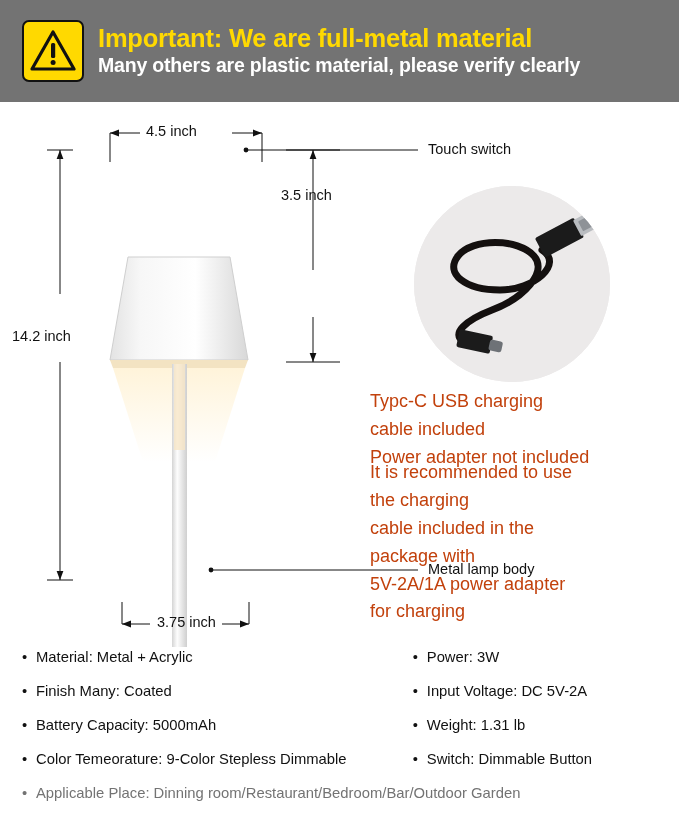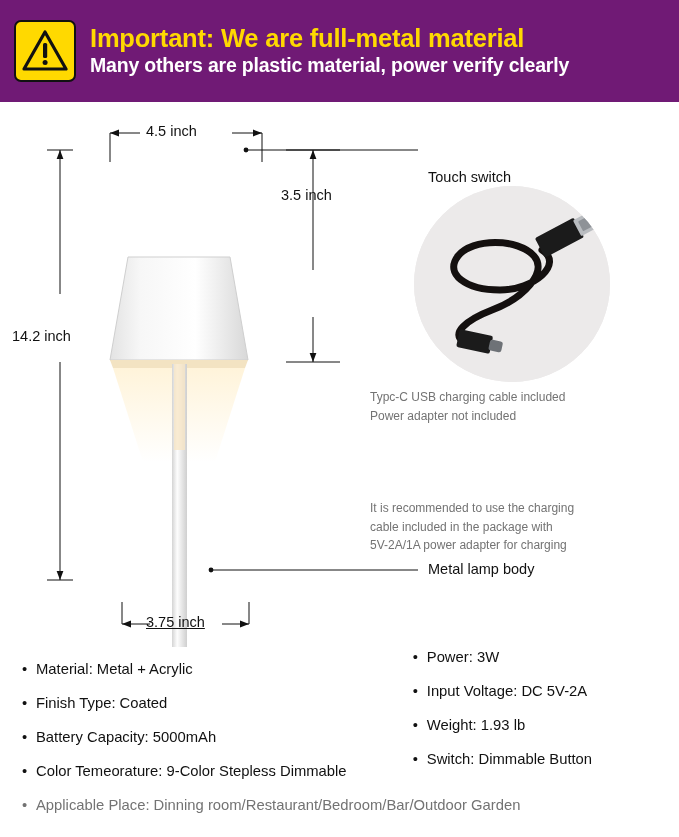--- a/index.html
+++ b/index.html
@@ -15,24 +15,24 @@
     width: 679px;
     height: 837px;
     background: #ffffff;
   }
 
   
   .banner {
     position: absolute;
     left: 0; top: 0;
     width: 679px; height: 102px;
-    background: #701a75;
+    background: #737373;
     display: flex;
     align-items: center;
-    padding-left: 14px;
+    padding-left: 22px;
   }
   .warn-badge {
     width: 62px; height: 62px;
     background: #ffd900;
     border-radius: 7px;
     border: 2px solid #111;
     display: flex; align-items: center; justify-content: center;
     flex: 0 0 auto;
     margin-right: 14px;
   }
@@ -70,22 +70,22 @@
     white-space: nowrap;
   }
   .callout-label {
     position: absolute;
     font-size: 14.5px;
     color: #111;
     white-space: nowrap;
   }
   .note-block {
     position: absolute;
-    font-size: 12px;
-    color: #737373;
+    font-size: 18px;
+    color: #c2410c;
     line-height: 1.55;
   }
 
   
   .cable-circle {
     position: absolute;
     left: 414px; top: 84px;
     width: 196px; height: 196px;
     border-radius: 50%;
     background: #eceaea;
@@ -98,21 +98,21 @@
     position: absolute;
     left: 0; top: 647px;
     width: 679px; height: 190px;
     padding: 0 22px;
   }
   .spec-cols {
     display: flex;
     width: 100%;
   }
   .spec-col { }
-  .spec-col.left { width: 400px; margin-top: 12px; }
+  .spec-col.left { width: 400px; }
   .spec-col.right { width: 250px; }
   .spec-item {
     font-size: 14.8px;
     color: #111;
     line-height: 1.45;
     margin-bottom: 12.5px;
     padding-left: 14px;
     position: relative;
     white-space: nowrap;
   }
@@ -146,21 +146,21 @@
   <div class="banner">
     <div class="warn-badge">
       <svg width="46" height="42" viewBox="0 0 46 42" aria-hidden="true">
         <path d="M23 2 L44 39 L2 39 Z" fill="none" stroke="#111" stroke-width="3.2" stroke-linejoin="round"></path>
         <rect x="21" y="13" width="4.2" height="15" rx="1.6" fill="#111"></rect>
         <circle cx="23.1" cy="32.6" r="2.5" fill="#111"></circle>
       </svg>
     </div>
     <div class="banner-text">
       <div class="banner-line1">Important: We are full-metal material</div>
-      <div class="banner-line2">Many others are plastic material, power verify clearly</div>
+      <div class="banner-line2">Many others are plastic material, please verify clearly</div>
     </div>
   </div>
 
   <div class="diagram">
 
     <svg width="679" height="545">
 
       <defs>
         <linearGradient id="shadeGrad" x1="0" y1="0" x2="1" y2="0">
           <stop offset="0%" stop-color="#e3e3e3"></stop>
@@ -234,23 +234,23 @@
         <polygon points="122,522 131,518.6 131,525.4"></polygon>
         <polygon points="249,522 240,518.6 240,525.4"></polygon>
         <circle cx="246" cy="48" r="2.4"></circle>
         <circle cx="211" cy="468" r="2.4"></circle>
       </g>
     </svg>
 
     <div class="dim-label" style="left:146px; top:21px;">4.5 inch</div>
     <div class="dim-label" style="left:281px; top:85px;">3.5 inch</div>
     <div class="dim-label" style="left:12px; top:226px;">14.2 inch</div>
-    <div class="dim-label" style="left:146px; top:512px;text-decoration:underline;">3.75 inch</div>
-
-    <div class="callout-label" style="left:428px; top:39px;margin-top:28px;">Touch switch</div>
+    <div class="dim-label" style="left:157px; top:512px;">3.75 inch</div>
+
+    <div class="callout-label" style="left:428px; top:39px;">Touch switch</div>
     <div class="callout-label" style="left:428px; top:459px;">Metal lamp body</div>
 
     <div class="cable-circle">
       <svg width="196" height="196" viewBox="0 0 196 196" aria-hidden="true">
         <rect x="0" y="0" width="196" height="196" fill="#eceaea"></rect>
 
         <path d="M128 64 C 150 78, 120 104, 86 104 C 52 104, 30 88, 44 70 C 58 52, 104 52, 120 70 C 134 86, 110 112, 78 124 C 52 134, 36 148, 50 156" fill="none" stroke="#14100f" stroke-width="7" stroke-linecap="round"></path>
 
         <g transform="translate(126,62) rotate(-28)">
           <rect x="0" y="-11" width="44" height="22" rx="2" fill="#1b1b1b"></rect>
@@ -263,39 +263,39 @@
           <rect x="32" y="-5.5" width="13" height="11" rx="2.5" fill="#6e7277"></rect>
         </g>
       </svg>
     </div>
 
     <div class="note-block" style="left:370px; top:286px;">
       <div>Typc-C USB charging cable included</div>
       <div>Power adapter not included</div>
     </div>
 
-    <div class="note-block" style="left:370px; top:357px;margin-top:40px;">
+    <div class="note-block" style="left:370px; top:357px;">
       <div>It is recommended to use the charging</div>
       <div>cable included in the package with</div>
       <div>5V-2A/1A power adapter for charging</div>
     </div>
 
   </div>
 
   <div class="specs">
     <div class="spec-cols">
       <div class="spec-col left">
         <div class="spec-item">Material: Metal + Acrylic</div>
-        <div class="spec-item">Finish Type: Coated</div>
+        <div class="spec-item">Finish Many: Coated</div>
         <div class="spec-item">Battery Capacity: 5000mAh</div>
         <div class="spec-item">Color Temeorature: 9-Color Stepless Dimmable</div>
       </div>
       <div class="spec-col right">
         <div class="spec-item">Power: 3W</div>
         <div class="spec-item">Input Voltage: DC 5V-2A</div>
-        <div class="spec-item">Weight: 1.93 lb</div>
+        <div class="spec-item">Weight: 1.31 lb</div>
         <div class="spec-item">Switch: Dimmable Button</div>
       </div>
     </div>
     <div class="spec-wide">Applicable Place: Dinning room/Restaurant/Bedroom/Bar/Outdoor Garden</div>
   </div>
 
 </div>
 
 </body></html>

